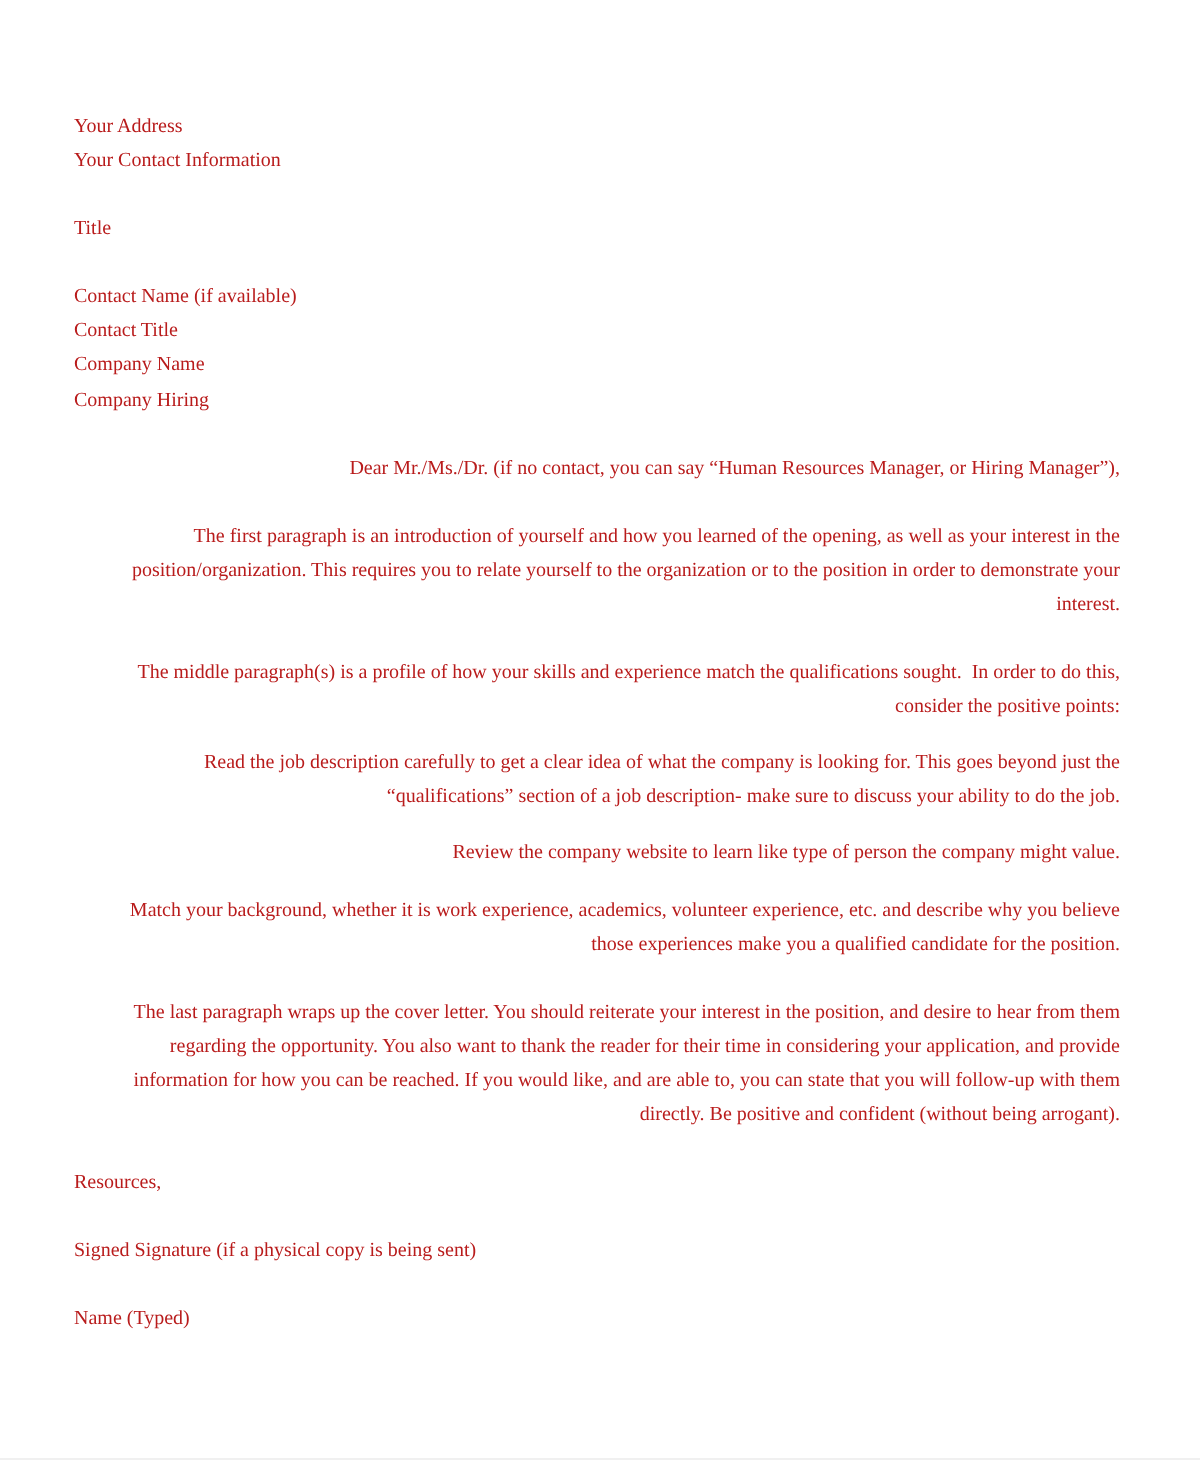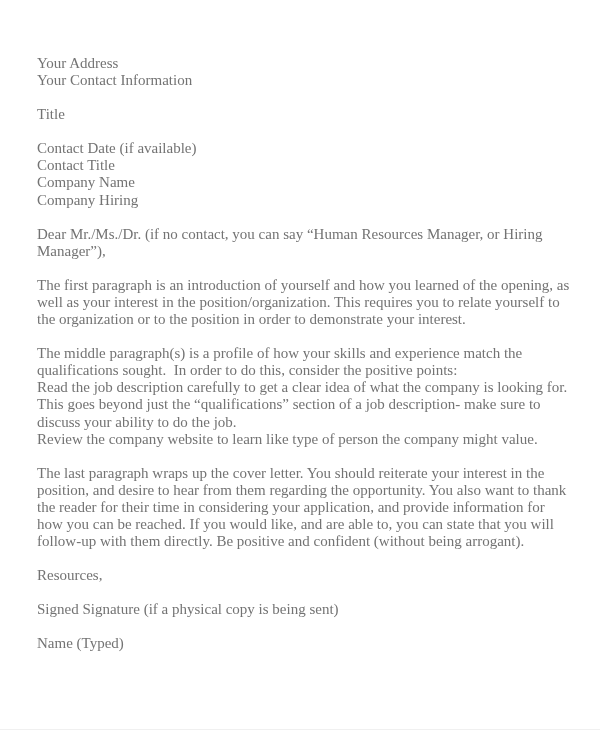--- a/index.html
+++ b/index.html
@@ -20,75 +20,77 @@
     height: 730px;
     background: #ffffff;
     box-sizing: border-box;
     border-bottom: 1px solid #f0f0f0;
   }
   .letter {
     position: absolute;
     left: 37px;
     top: 55px;
     width: 534px;
-    color: #737373;
-    font-size: 15px;
+    color: #b91c1c;
+    font-size: 10px;
     line-height: 17.1px;
     text-align: left;
   }
   .block {
     margin: 0 0 17px 0;
   }
   .block.tight {
     margin-bottom: 4px;
   }
   .line {
     margin: 0;
     padding: 0;
     white-space: pre-wrap;
   }
   .para {
-    margin: 0;
+    margin: 11px;
     white-space: pre-wrap;
+    text-align: right;
   }
 </style>
 </head>
 <body>
 
 <div class="page">
   <div class="letter">
 
     <div class="block">
       <p class="line">Your Address</p>
       <p class="line">Your Contact Information</p>
     </div>
 
     <div class="block">
       <p class="line">Title</p>
     </div>
 
     <div class="block">
-      <p class="line">Contact Date (if available)</p>
+      <p class="line">Contact Name (if available)</p>
       <p class="line">Contact Title</p>
       <p class="line">Company Name</p>
       <p class="line">Company Hiring</p>
     </div>
 
     <div class="block">
       <p class="para">Dear Mr./Ms./Dr. (if no contact, you can say “Human Resources Manager, or Hiring Manager”),</p>
     </div>
 
     <div class="block">
       <p class="para">The first paragraph is an introduction of yourself and how you learned of the opening, as well as your interest in the position/organization. This requires you to relate yourself to the organization or to the position in order to demonstrate your interest.</p>
     </div>
 
     <div class="block">
       <p class="para">The middle paragraph(s) is a profile of how your skills and experience match the qualifications sought.  In order to do this, consider the positive points:</p>
       <p class="para">Read the job description carefully to get a clear idea of what the company is looking for. This goes beyond just the “qualifications” section of a job description- make sure to discuss your ability to do the job.</p>
       <p class="para">Review the company website to learn like type of person the company might value.</p>
+      <p class="para">Match your background, whether it is work experience, academics, volunteer experience, etc. and describe why you believe those experiences make you a qualified candidate for the position.</p>
     </div>
 
     <div class="block">
       <p class="para">The last paragraph wraps up the cover letter. You should reiterate your interest in the position, and desire to hear from them regarding the opportunity. You also want to thank the reader for their time in considering your application, and provide information for how you can be reached. If you would like, and are able to, you can state that you will follow-up with them directly. Be positive and confident (without being arrogant).</p>
     </div>
 
     <div class="block">
       <p class="line">Resources,</p>
     </div>
 

